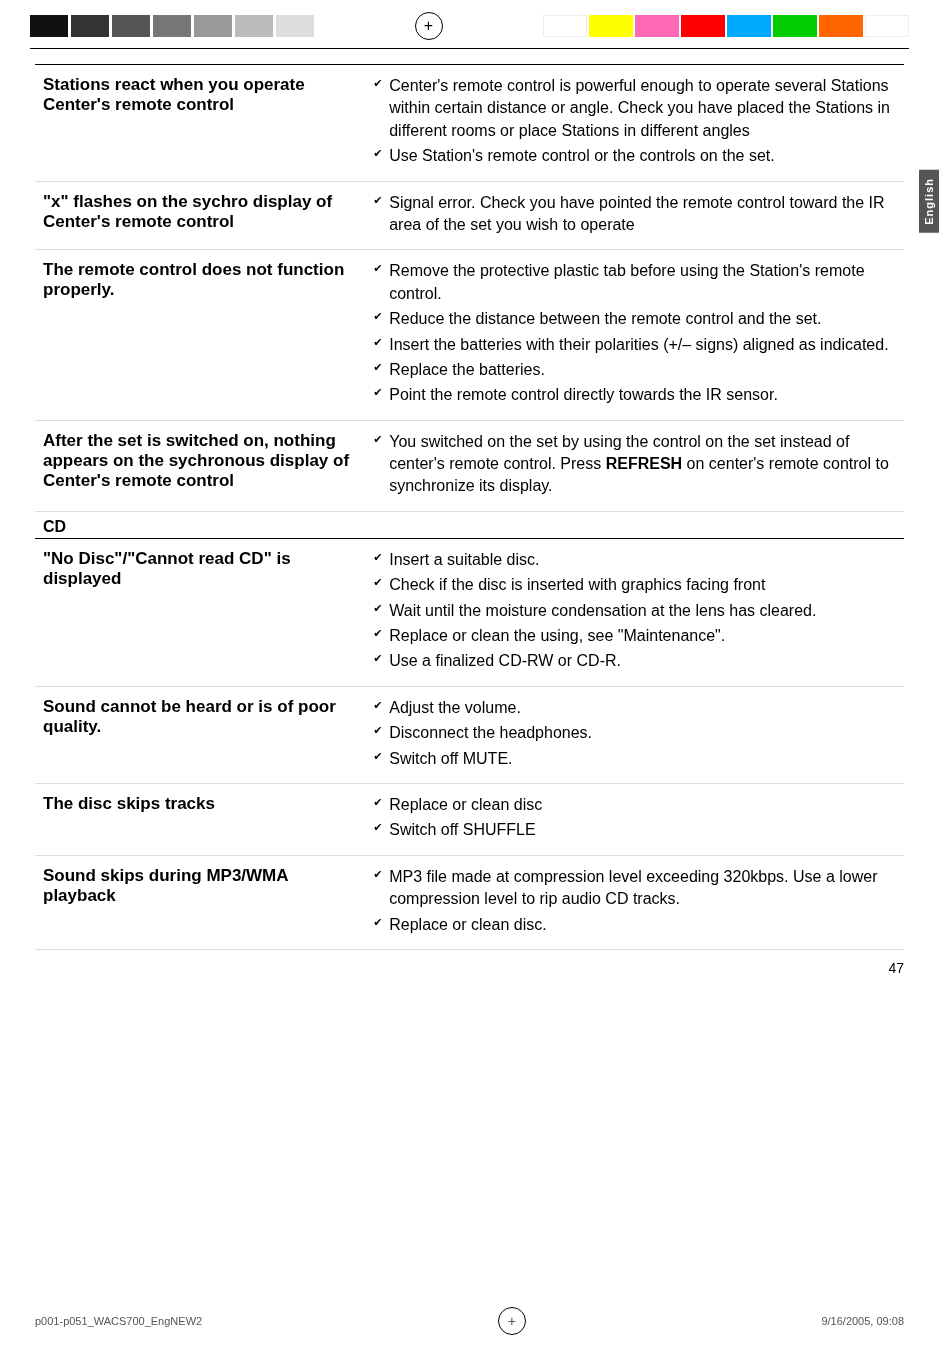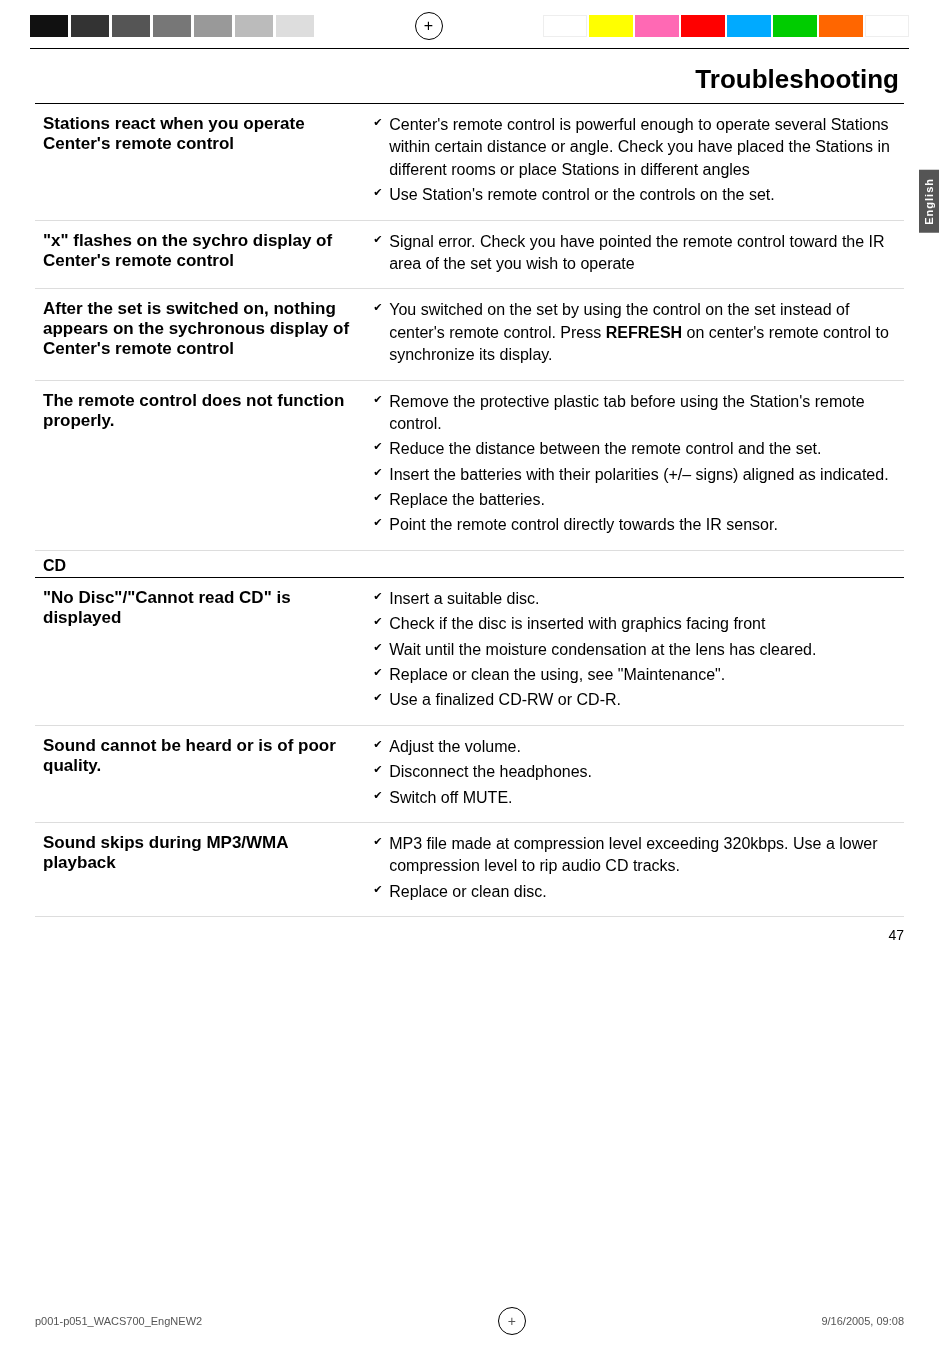--- a/index.html
+++ b/index.html
@@ -198,67 +198,66 @@
       <div class="cb" style="background:#fff; border:1px solid #eee;"></div>
     </div>
   </div>
   <hr class="horiz-line-top">
 </div>
 
 <div class="lang-tab">English</div>
 
 <div class="page">
 
-  <h1 class="page-title">Troubleshooting</h1>
   <hr class="section-rule">
 
   <table class="content-table">
 
     <tbody>
         <tr>
       <td>Stations react when you operate Center's remote control</td>
       <td>
         <ul class="bullet-list">
           <li>Center's remote control is powerful enough to operate several Stations within certain distance or angle. Check you have placed the Stations in different rooms or place Stations in different angles</li>
           <li>Use Station's remote control or the controls on the set.</li>
         </ul>
       </td>
     </tr>
 
     <tr>
       <td>"x" flashes on the sychro display of Center's remote control</td>
       <td>
         <ul class="bullet-list">
           <li>Signal error. Check you have pointed the remote control toward the IR area of the set you wish to operate</li>
-        </ul>
-      </td>
-    </tr>
-
-    <tr>
-      <td>After the set is switched on, nothing appears on the sychronous display of Center's remote control</td>
-      <td>
-        <ul class="bullet-list">
-          <li>You switched on the set by using the control on the set instead of center's remote control. Press <strong>REFRESH</strong> on center's remote control to synchronize its display.</li>
         </ul>
       </td>
     </tr>
 
     <tr>
       <td>The remote control does not function properly.</td>
       <td>
         <ul class="bullet-list">
           <li>Remove the protective plastic tab before using the Station's remote control.</li>
           <li>Reduce the distance between the remote control and the set.</li>
           <li> Insert the batteries with their polarities (+/– signs) aligned as indicated.</li>
           <li>Replace the batteries.</li>
           <li>Point the remote control directly towards the IR sensor.</li>
         </ul>
       </td>
     </tr>
 
+    <tr>
+      <td>After the set is switched on, nothing appears on the sychronous display of Center's remote control</td>
+      <td>
+        <ul class="bullet-list">
+          <li>You switched on the set by using the control on the set instead of center's remote control. Press <strong>REFRESH</strong> on center's remote control to synchronize its display.</li>
+        </ul>
+      </td>
+    </tr>
+
     <tr class="section-header-row">
       <td colspan="2">CD</td>
     </tr>
 
     <tr>
       <td>"No Disc"/"Cannot read CD" is displayed</td>
       <td>
         <ul class="bullet-list">
           <li>Insert a suitable disc.</li>
           <li>Check if the disc is inserted with graphics facing front</li>
@@ -273,20 +272,29 @@
       <td>Sound cannot be heard or is of poor quality.</td>
       <td>
         <ul class="bullet-list">
           <li>Adjust the volume.</li>
           <li>Disconnect the headphones.</li>
           <li>Switch off MUTE.</li>
         </ul>
       </td>
     </tr>
 
+    <tr>
+      <td> The disc skips tracks</td>
+      <td>
+        <ul class="bullet-list">
+          <li>Replace or clean disc</li>
+          <li>Switch off SHUFFLE</li>
+        </ul>
+      </td>
+    </tr>
 
     <tr>
       <td>Sound skips during MP3/WMA playback</td>
       <td>
         <ul class="bullet-list">
           <li>MP3 file made at compression level exceeding 320kbps. Use a lower compression level to rip audio CD tracks.</li>
           <li>Replace or clean disc.</li>
         </ul>
       </td>
     </tr>

